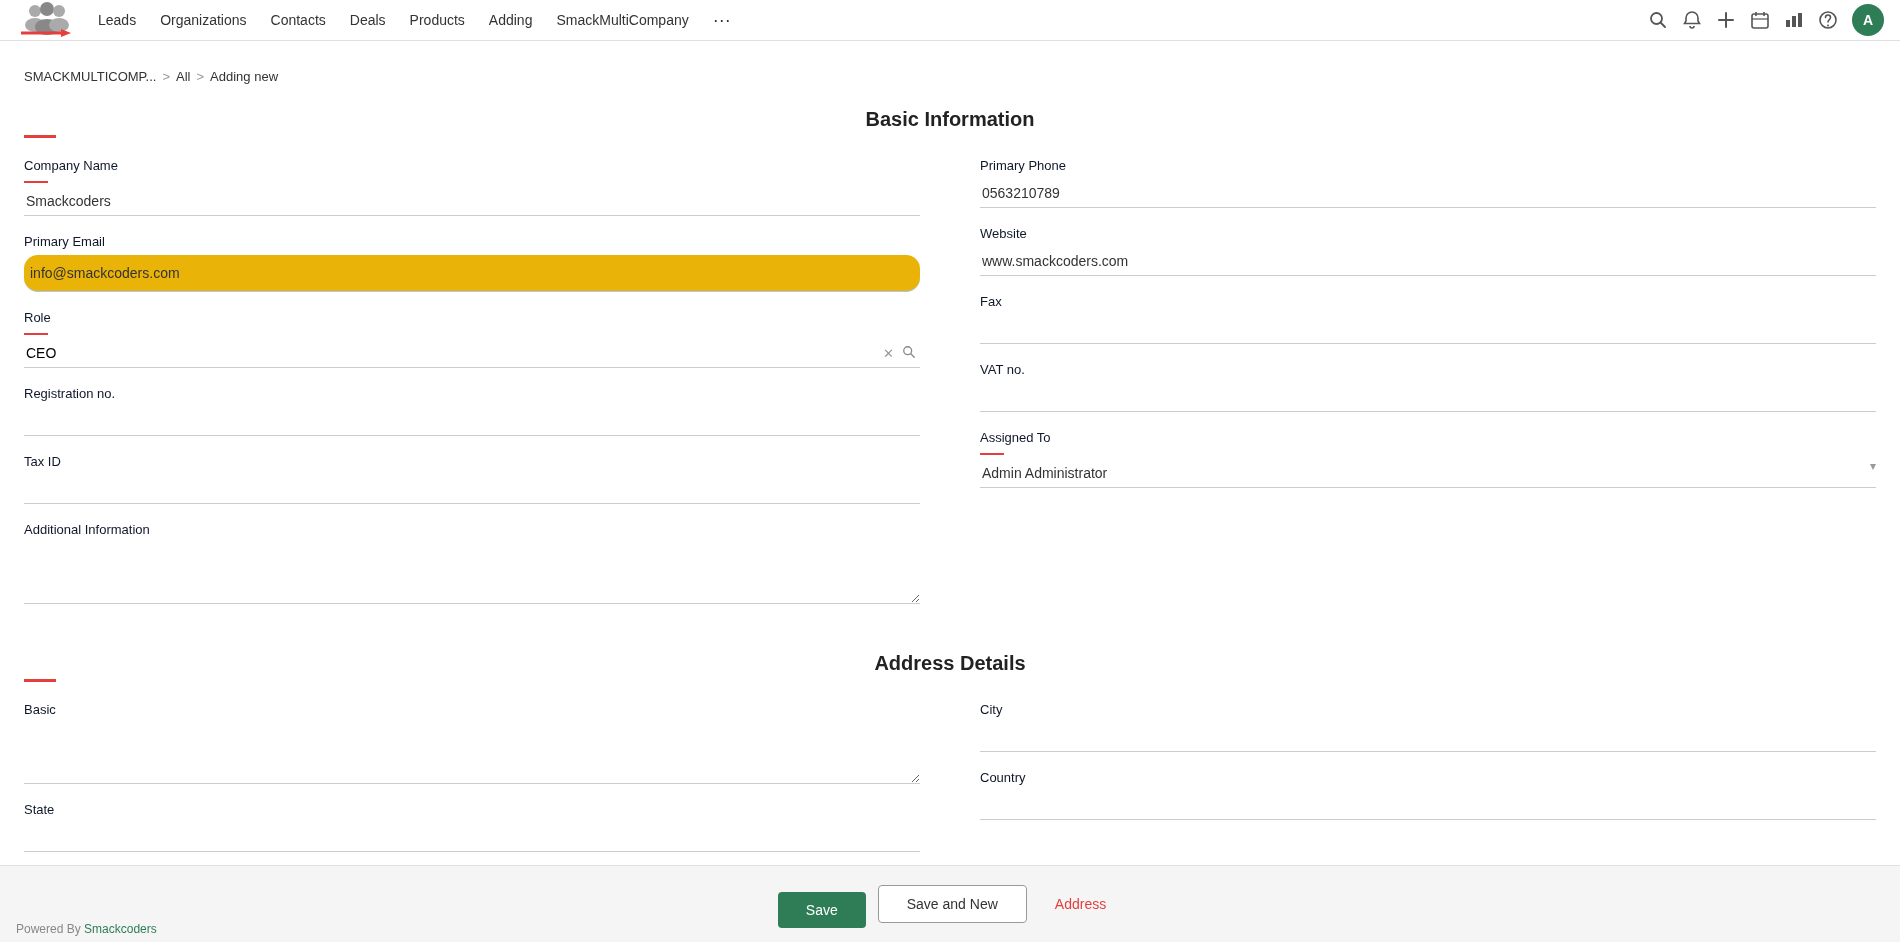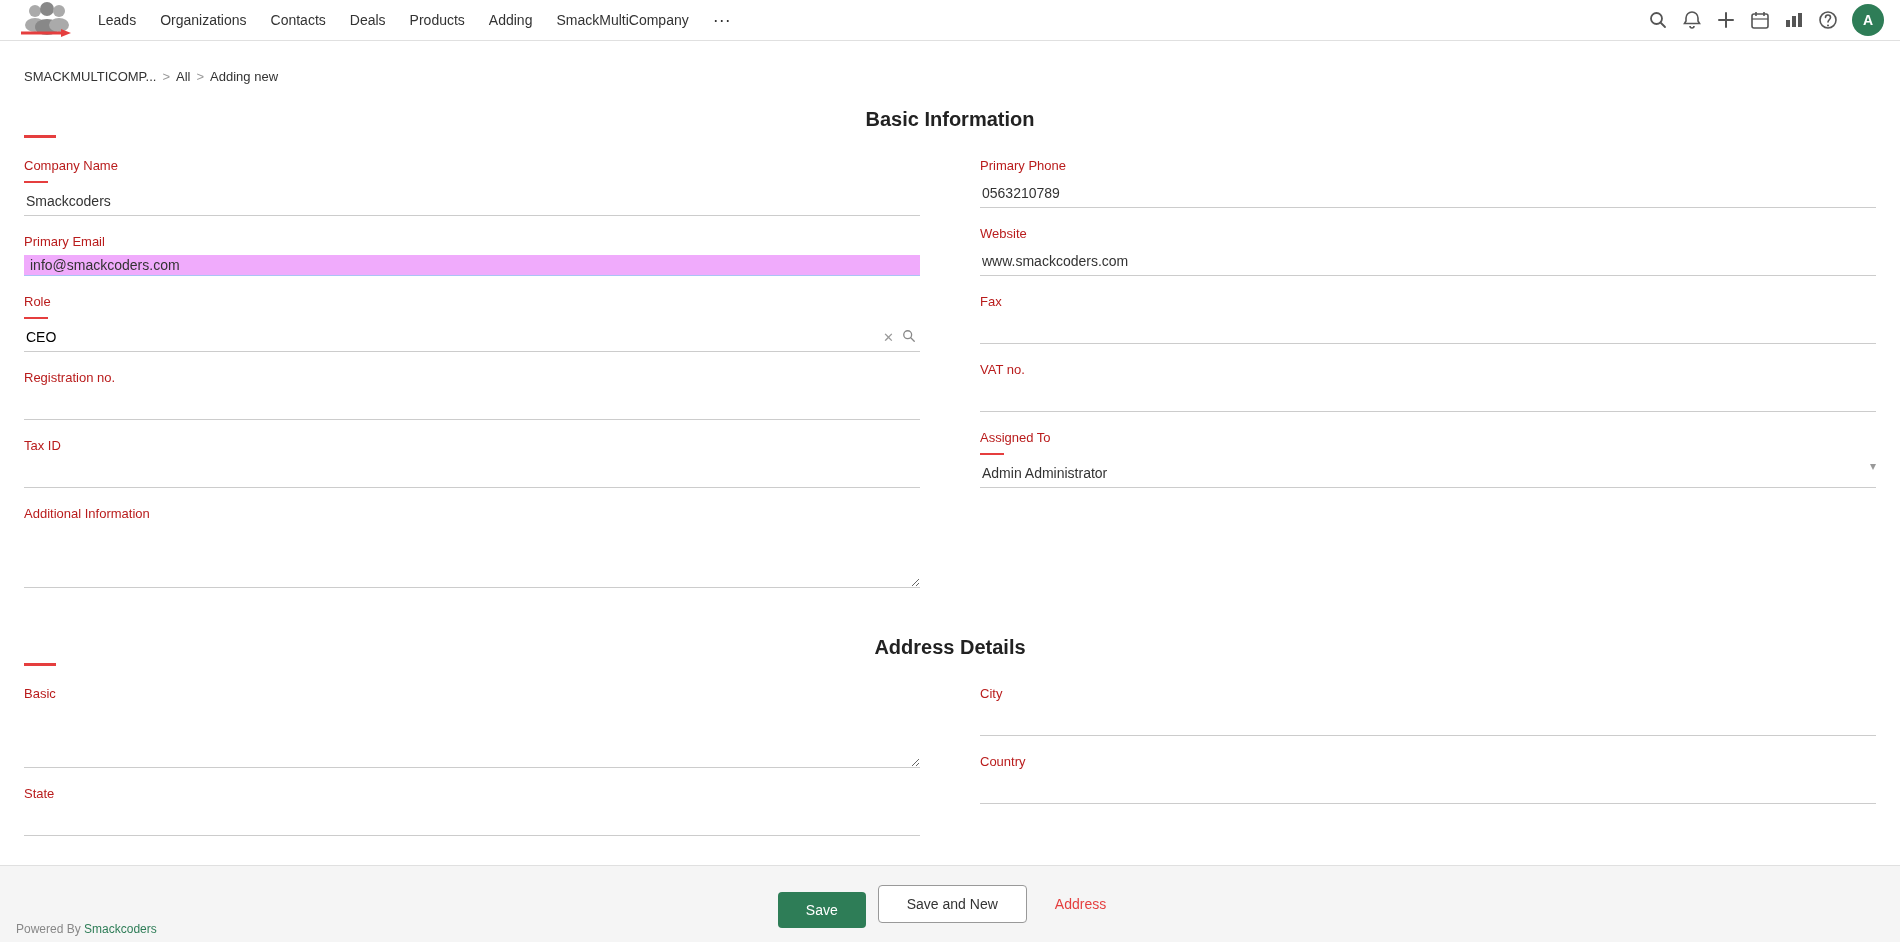--- a/index.html
+++ b/index.html
@@ -115,44 +115,45 @@
     }
     .form-column { }
 
     .form-row {
       display: flex;
       flex-direction: column;
       margin-bottom: 18px;
     }
     .form-label {
       font-size: 13px;
-      color: #b91c1c;
+      color: #0f172a;
       margin-bottom: 6px;
     }
     .form-label-underline {
       width: 24px;
       height: 2px;
       background: #e53e3e;
       margin-top: 2px;
       margin-bottom: 4px;
     }
     .form-input {
       border: none;
       border-bottom: 1px solid #ccc;
       padding: 6px 2px;
       font-size: 14px;
       color: #333;
       outline: none;
       background: transparent;
       width: 100%;
     }
     .form-input.highlighted {
-      background: #f0abfc;
+      background: #eab308;
       border-bottom: 1px solid #aac4f5;
-      padding: 2px 6px;
+      padding: 10px 6px;
+      border-radius: 14px;
     }
     .form-input-with-actions {
       display: flex;
       align-items: center;
       border-bottom: 1px solid #ccc;
     }
     .form-input-with-actions input {
       border: none;
       flex: 1;
       padding: 6px 2px;

